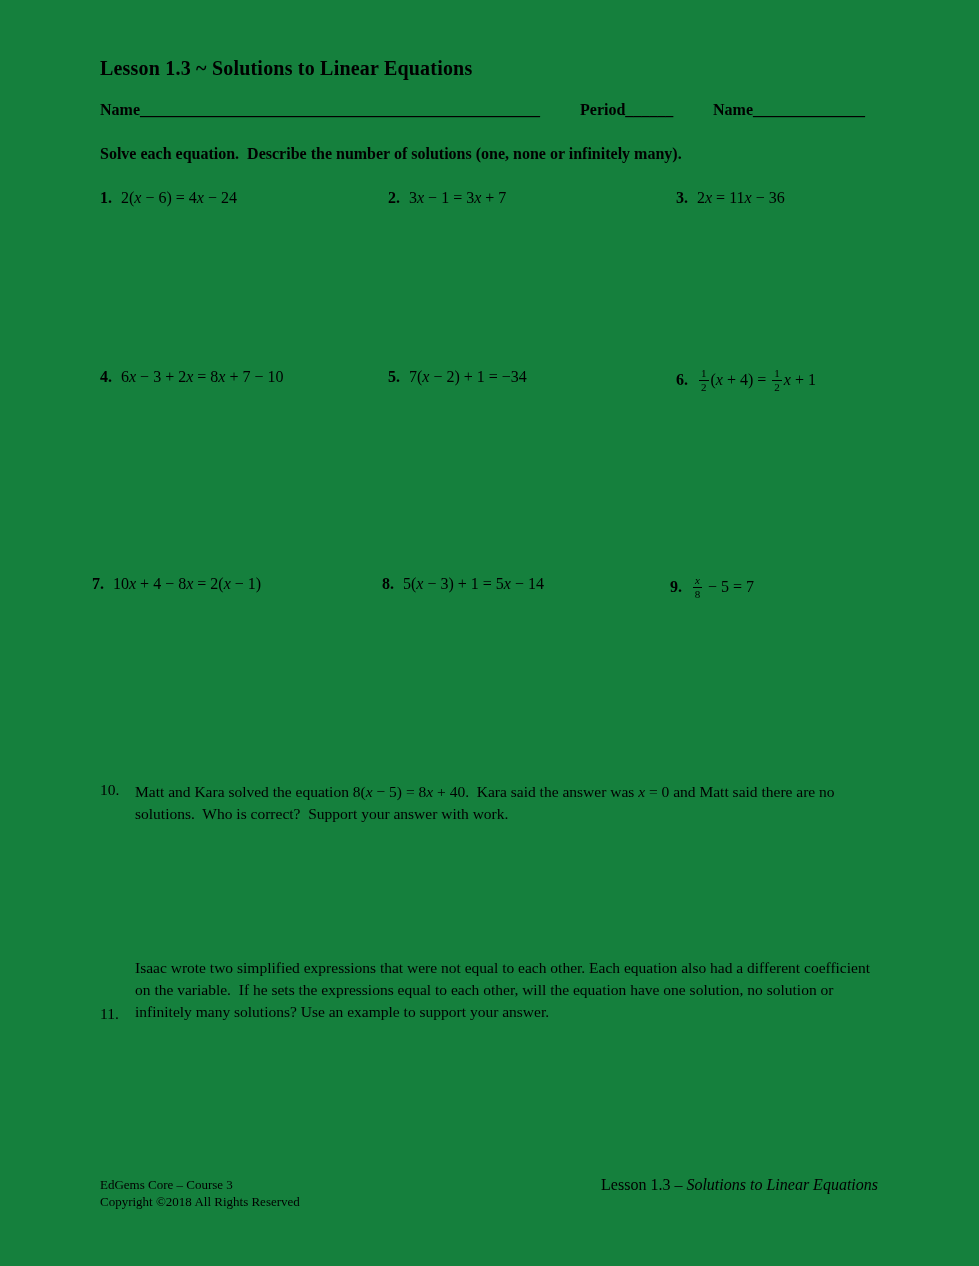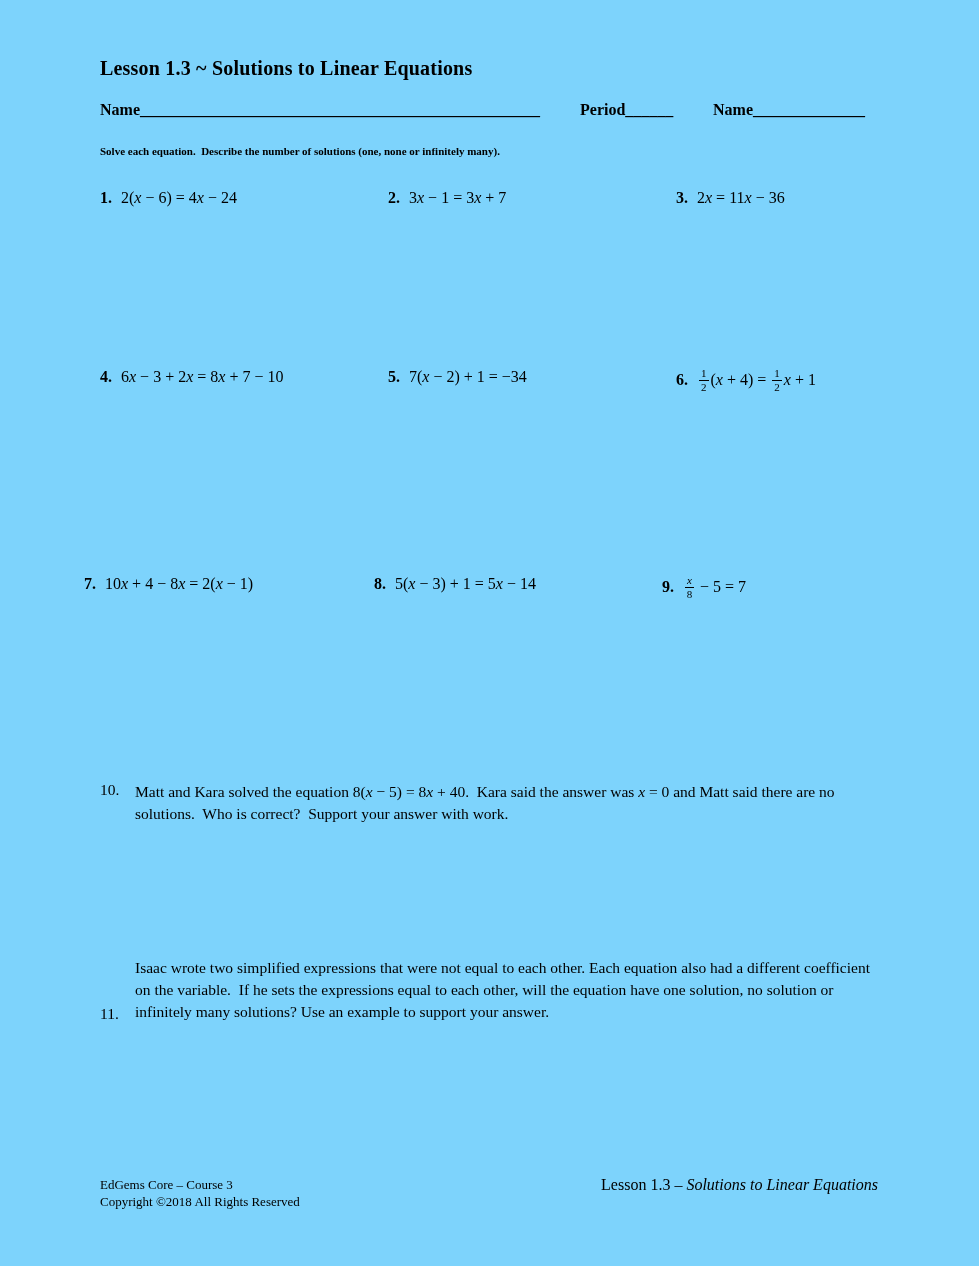--- a/index.html
+++ b/index.html
@@ -1,28 +1,28 @@
 <!DOCTYPE html>
 <html><head>
 <meta charset="utf-8">
 <style>
   html,body{margin:0;padding:0;background:#ffffff;}
   .page{
     position:relative;
     width:979px;
     height:1266px;
-    background:#7dd3fc;
+    background:#15803d;
     font-family:"Liberation Serif", serif;
     color:#000000;
     overflow:hidden;
   }
   .abs{position:absolute;}
   .title{font-size:20px;font-weight:bold;letter-spacing:0.2px;}
   .nameline{font-size:16px;font-weight:bold;}
-  .instr{font-size:11px;font-weight:bold;white-space:pre-wrap;}
+  .instr{font-size:16px;font-weight:bold;white-space:pre-wrap;}
   .prob{font-size:16px;white-space:nowrap;}
   .pnum{font-weight:bold;}
   .peq{margin-left:9px;}
   .math i{font-style:italic;font-family:"Liberation Serif", serif;}
   .frac{
     display:inline-flex;
     flex-direction:column;
     align-items:center;
     vertical-align:middle;
     line-height:1.15;
@@ -66,21 +66,21 @@
     <span class="prob abs" style="left:288px;"><span class="pnum">5.</span><span class="peq math">7(<i>x</i> − 2) + 1 = −34</span></span>
     <span class="prob abs" style="left:576px;"><span class="pnum">6.</span><span class="peq math"><span class="frac">
             <span class="ftop">1</span>
             <span class="fbot">2</span>
           </span>(<i>x</i> + 4) = <span class="frac">
             <span class="ftop">1</span>
             <span class="fbot">2</span>
           </span><i>x</i> + 1</span></span>
   </div>
 
-  <div class="abs" style="left:84px;top:575px;width:779px;height:28px;">
+  <div class="abs" style="left:92px;top:575px;width:779px;height:28px;">
     <span class="prob abs" style="left:0px;"><span class="pnum">7.</span><span class="peq math">10<i>x</i> + 4 − 8<i>x</i> = 2(<i>x</i> − 1)</span></span>
     <span class="prob abs" style="left:290px;"><span class="pnum">8.</span><span class="peq math">5(<i>x</i> − 3) + 1 = 5<i>x</i> − 14</span></span>
     <span class="prob abs" style="left:578px;"><span class="pnum">9.</span><span class="peq math"><span class="frac">
             <span class="ftop"><i>x</i></span>
             <span class="fbot">8</span>
           </span> − 5 = 7</span></span>
   </div>
 
   <div class="abs wp" style="left:100px;top:781px;width:768px;">
     <span class="wpnum">10.</span>

